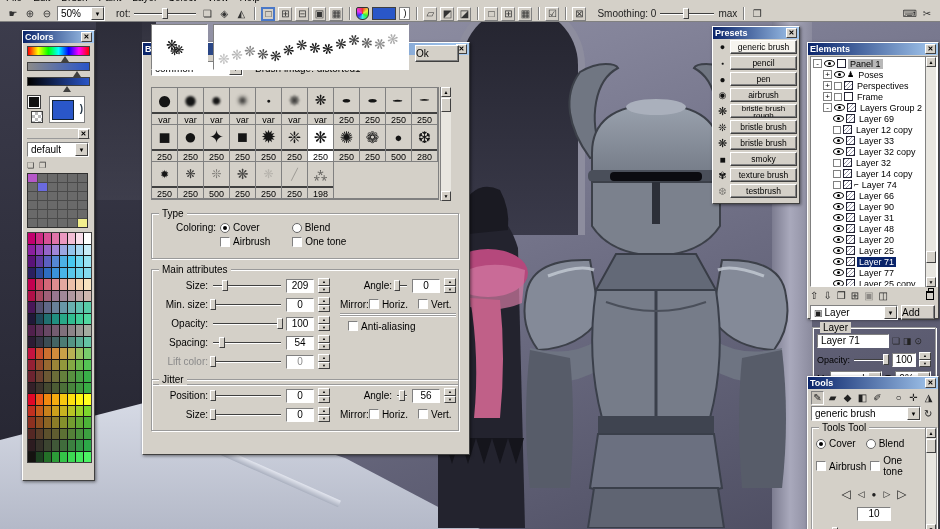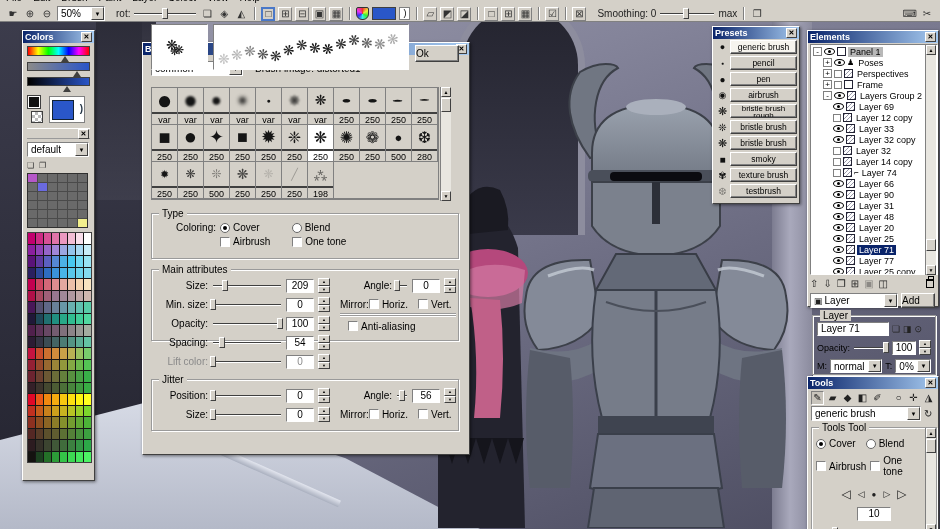--- a/index.html
+++ b/index.html
@@ -89,21 +89,21 @@
   .stroke{position:absolute;left:70px;bottom:10px;width:196px;height:46px;overflow:hidden}
   .stroke span,.stamp span{position:absolute;color:#111}
   
   .presets{left:712px;top:26px;width:88px;height:178px}
   .prow2{display:flex;align-items:center;height:16px;padding:0 2px}
   .picon{width:15px;text-align:center;color:#111;flex:none}
   .pbtn{flex:1;height:14px;background:#d4d0c8;border:1px solid;border-color:#fff #404040 #404040 #fff;box-shadow:inset -1px -1px 0 #808080;font-size:8.5px;text-align:center;line-height:12px;overflow:hidden;white-space:nowrap}
   .pbtn.psel{background:#f6f4ee}
   .pbtn.pwrap{white-space:normal;line-height:6.5px;font-size:8px;padding-top:1px}
   
-  .elements{left:807px;top:30px;width:132px;height:277px}
+  .elements{left:807px;top:42px;width:132px;height:277px}
   .etree{position:absolute;left:2px;top:13px;width:128px;height:231px;background:#fff;border:1px solid;border-color:#808080 #fff #fff #808080;overflow:hidden;padding-top:1px}
   .trow{display:flex;align-items:center;height:11px;font-size:9px;white-space:nowrap}
   .expand{width:9px;height:9px;border:1px solid #808080;background:#fff;font-size:8px;line-height:7px;text-align:center;margin-right:2px;flex:none}
   .eye{width:11px;height:7px;border:1px solid #000;border-radius:50%;position:relative;background:#fff;margin-right:2px;flex:none}
   .eye::after{content:"";position:absolute;left:3px;top:1px;width:3px;height:3px;background:#000;border-radius:50%}
   .ebox{width:8px;height:8px;background:#fff;border:1px solid #808080;margin-right:2px;flex:none}
   .licon{width:9px;height:9px;border:1px solid #223;background:#fff;margin-right:2px;flex:none}
   .licon-layer,.licon-layers{background-color:#fff;background-image:repeating-linear-gradient(135deg,#99a 0 1px,transparent 1px 3px)}
   .personic{font-size:8px;margin-right:2px;flex:none}
   .subic{font-size:8px;margin-right:1px;flex:none}
@@ -676,21 +676,21 @@
           <span class="rblbl">Blend</span>
         </div>
         <div style="display:flex;align-items:center;margin:3px 0 0 68px">
           <span class="cb"></span>
           <span class="cblbl">Airbrush</span>
           <span class="cb" style="margin-left:12px"></span>
           <span class="cblbl">One tone</span>
         </div>
       </div>
 
-      <div class="group" style="left:8px;top:214px;width:308px;height:72px">
+      <div class="group" style="left:8px;top:214px;width:308px;height:116px">
         <span class="legend">Main attributes</span>
         <div id="mainrows" style="position:absolute;left:4px;top:6px;width:180px">
             <div class="prow">
               <span class="plabel">Size:</span>
               <span class="slider" style="width: 70px;">
                 <span class="track"></span>
                 <span class="thumb" style="left: calc(18% - 3px);"></span>
               </span>
               <span class="vbox" style="width: 28px;">209</span>
               <span class="spin">

